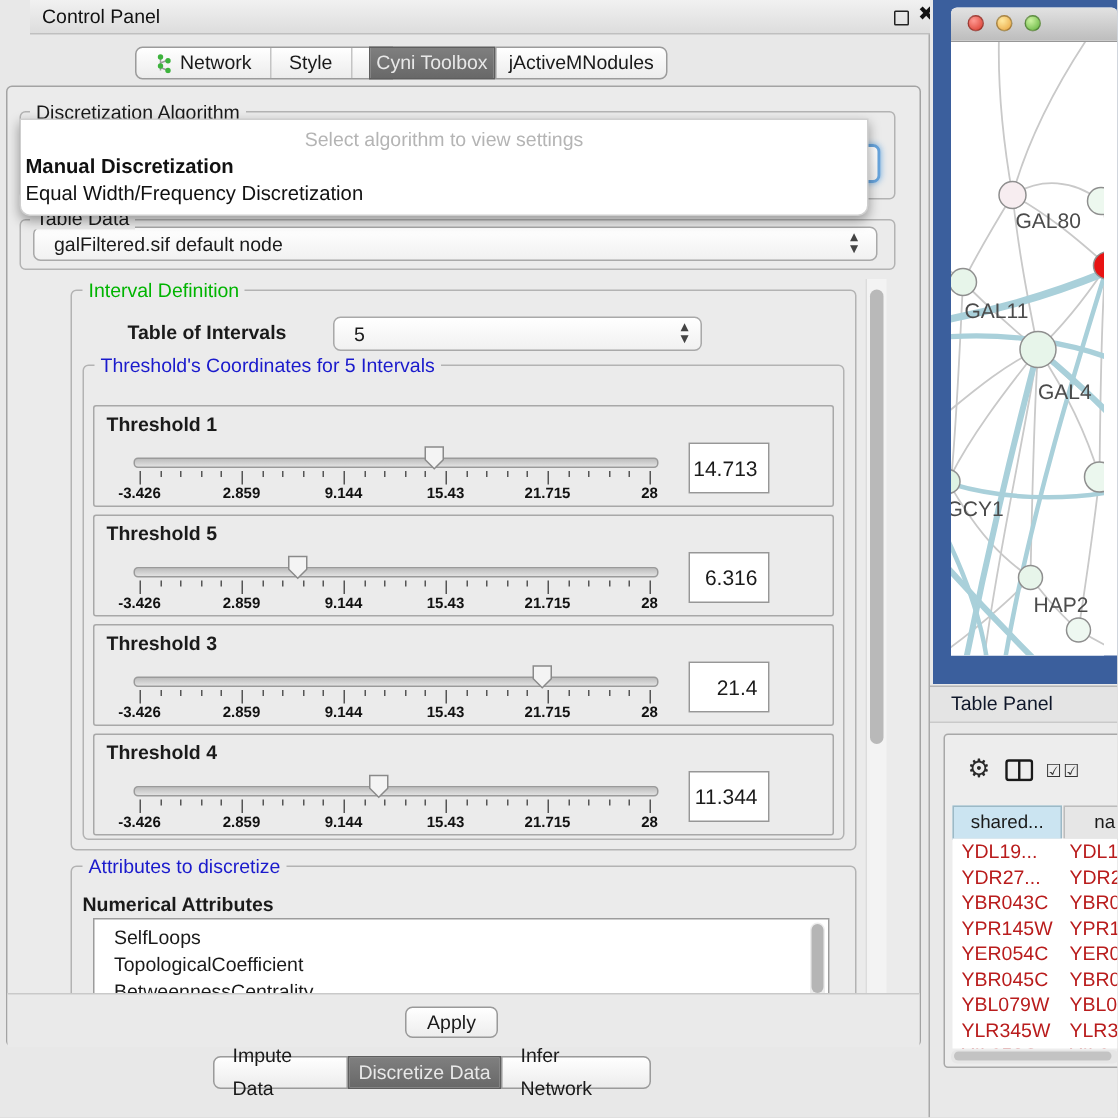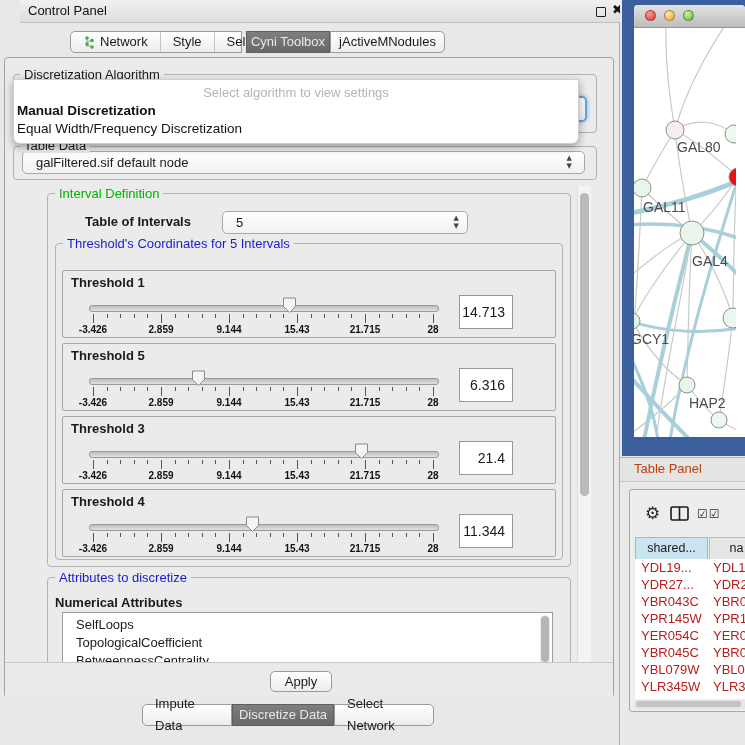--- a/index.html
+++ b/index.html
@@ -65,21 +65,21 @@
   
   #rightcol{left:620px;top:0;width:125px;height:745px;background:#e9e9e9;}
   #netframe{position:absolute;left:2px;top:0;width:123px;height:456px;background:#3b5f9d;}
   #macwin{position:absolute;left:12px;top:5px;width:111px;height:432px;background:#fff;border-radius:4px 4px 0 0;}
   #mactitle{position:absolute;left:0;top:0;width:111px;height:23px;border-radius:4px 4px 0 0;
             background:linear-gradient(#e2e2e2,#bdbdbd);border-bottom:1px solid #979797;box-sizing:border-box;}
   .light{position:absolute;top:5px;width:11px;height:11px;border-radius:50%;border:1px solid rgba(0,0,0,.3);box-sizing:border-box;}
   #netcanvas{position:absolute;left:0;top:23px;width:102px;height:409px;overflow:hidden;background:#fff;}
   #tablebar{position:absolute;left:0;top:457px;width:125px;height:25px;background:#e4e4e4;
             border-top:1px solid #b5b5b5;border-bottom:1px solid #c9c9c9;box-sizing:border-box;}
-  #tablebar span{position:absolute;left:14px;top:3px;font-size:13px;color:#c2410c;}
+  #tablebar span{position:absolute;left:14px;top:3px;font-size:13px;color:#0f172a;}
   #tablebox{position:absolute;left:9px;top:489px;width:130px;height:221px;background:#ededed;border:1px solid #a8a8a8;border-radius:3px;}
   .gear{position:absolute;left:15px;top:13px;font-size:17px;color:#2a2a2a;font-family:"DejaVu Sans",sans-serif;}
   .checks{position:absolute;left:67px;top:17px;font-size:12px;letter-spacing:1px;color:#333;font-family:"DejaVu Sans",sans-serif;}
   .hcell{position:absolute;top:47px;height:23px;box-sizing:border-box;font-size:12.5px;text-align:center;line-height:21px;}
   #hc1{left:5px;width:73px;background:#cbe4f1;border:1px solid #9cb9c6;}
   #hc2{left:79px;width:55px;background:#e6e6e6;border:1px solid #bcbcbc;}
   #rowclip{position:absolute;left:5px;top:69px;width:111px;height:140px;overflow:hidden;background:#fff;}
   .trow{position:absolute;left:0;width:111px;height:17px;font-size:13px;line-height:17px;color:#b91c1c;}
   .trow .c1{position:absolute;left:6px;}
   .trow .c2{position:absolute;left:78px;}
@@ -93,21 +93,21 @@
 <div id="app">
 
   <div id="left" class="abs">
 
     <div id="titlebar" class="abs">
       <span id="title" class="abs">Control Panel</span>
       <div class="abs float-icon"></div>
       <div class="abs close-icon">✖</div>
     </div>
 
-    <div class="abs seg left-round" style="left:70px;width:172px;">
+    <div class="abs seg left-round" style="left:90px;width:172px;">
       <span>
         <svg width="12" height="13" viewBox="0 0 12 13">
           <path d="M4,2 L4,11 M4,6 L9,4 M4,9 L9,11" stroke="#9a9a9a" stroke-width="1" fill="none"></path>
           <circle cx="4" cy="2" r="1.8" fill="#3db33d"></circle>
             <circle cx="9" cy="4.5" r="1.8" fill="#3db33d"></circle>
           <circle cx="4" cy="8" r="1.8" fill="#3db33d"></circle>
             <circle cx="9" cy="11" r="1.8" fill="#3db33d"></circle>
         </svg>
         <b style="font-weight:normal">Network</b>
       </span>
@@ -357,21 +357,21 @@
     <div id="applystrip" class="abs" style="left:5px;top:662px;width:608px;height:35px;"></div>
     <div id="applybtn" class="abs">Apply</div>
 
     <div class="abs seg left-round" style="left:142px;top:704px;width:90px;justify-content:center;">
       <span style="border:none;">Impute Data</span>
     </div>
     <div class="abs seg dark" style="left:232px;top:704px;width:102px;">
       <span style="border:none;padding:0;">Discretize Data</span>
     </div>
     <div class="abs seg right-round" style="left:334px;top:704px;width:100px;justify-content:center;">
-      <span style="border:none;">Select Network</span>
+      <span style="border:none;">Infer Network</span>
     </div>
   </div>
 
   <div id="rightcol" class="abs">
 
     <div id="netframe">
       <div id="macwin">
         <div id="mactitle">
           <div class="light" style="left:11px;background:radial-gradient(circle at 35% 30%,#ff9a93,#d8382b);"></div>
           <div class="light" style="left:30px;background:radial-gradient(circle at 35% 30%,#ffe9a0,#e8a33d);"></div>

